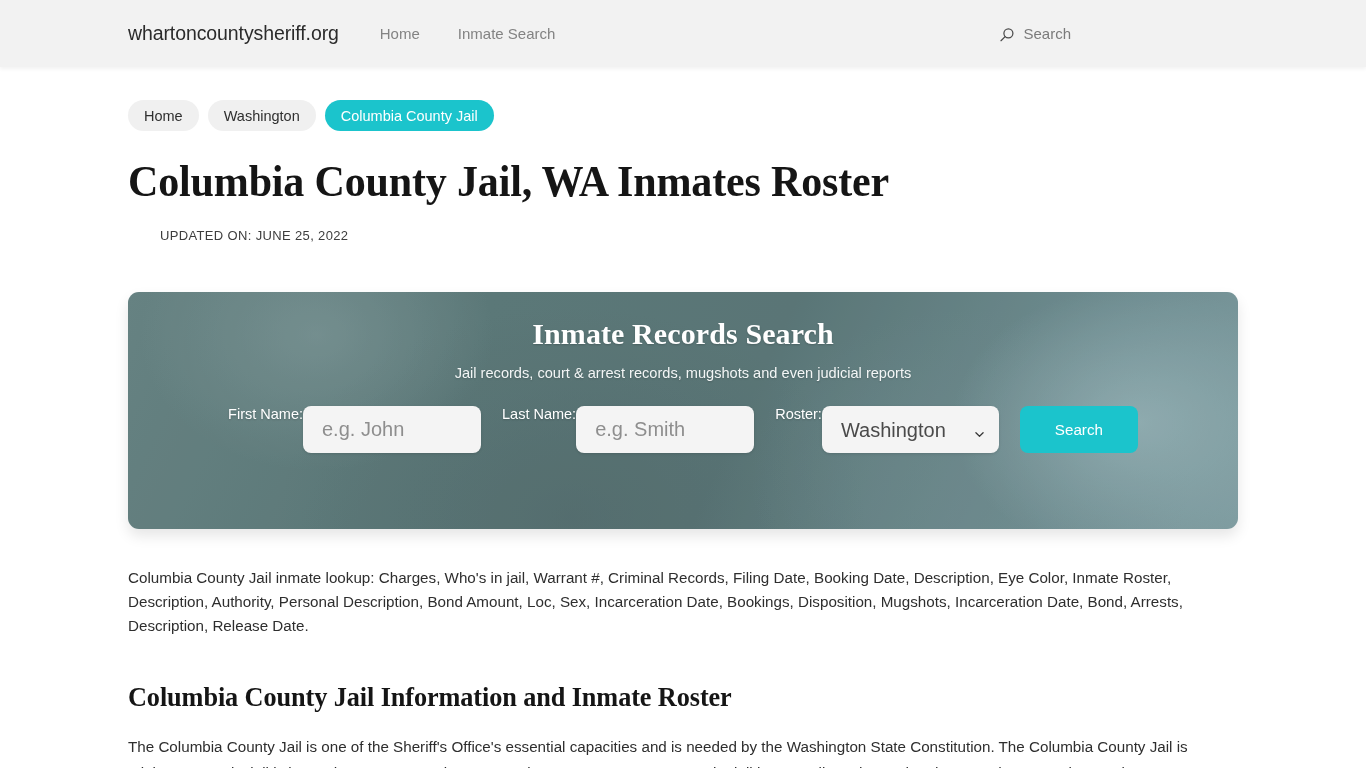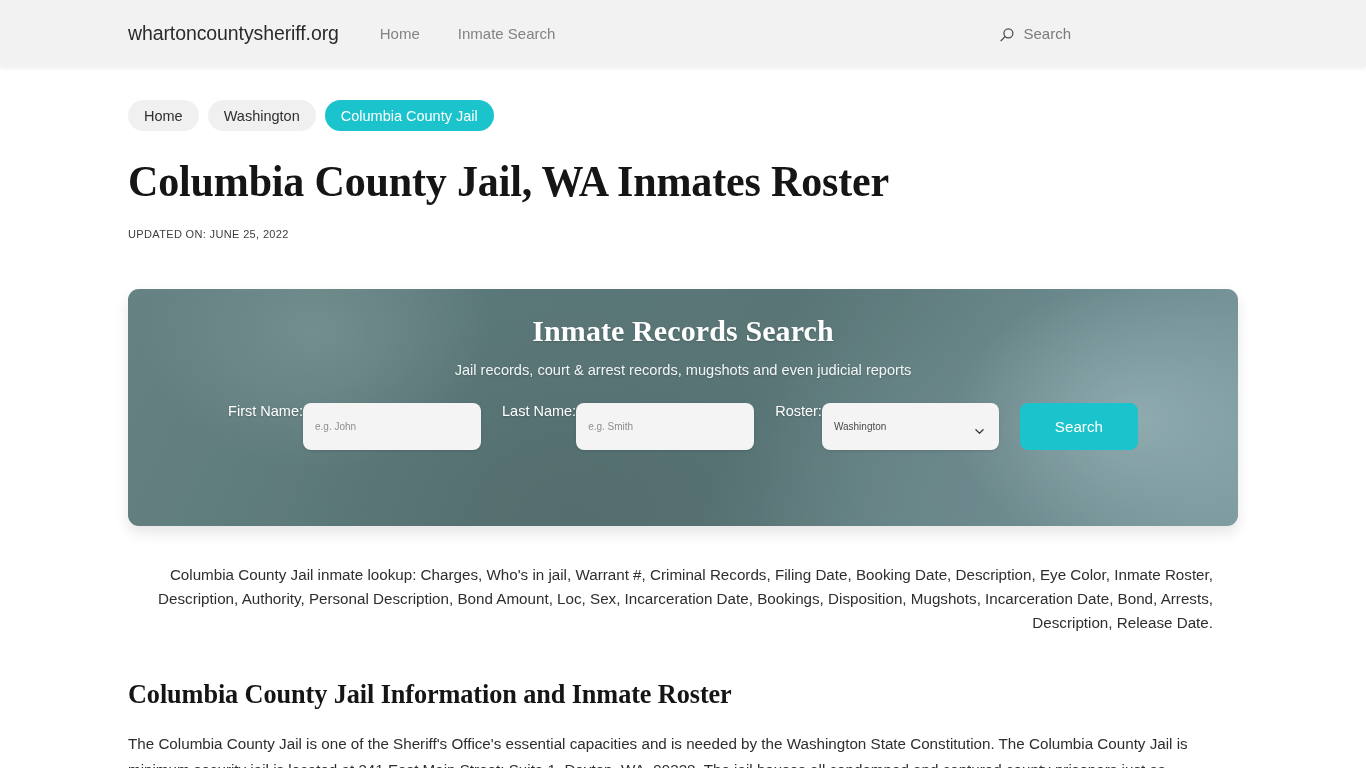--- a/index.html
+++ b/index.html
@@ -108,25 +108,26 @@
     font-size: 45px;
     line-height: 1.12;
     letter-spacing: -0.2px;
     color: #151515;
     transform: scaleX(0.935);
     transform-origin: left center;
     white-space: nowrap;
   }
   .updated {
     margin-top: 22px;
-    font-size: 11px;
+    font-size: 13px;
     letter-spacing: 0.35px;
     color: #3d3d3d;
     text-transform: uppercase;
     white-space: nowrap;
+    margin-left: 32px;
   }
 
   
   .hero-wrap {
     margin-top: 49px;
     position: relative;
   }
   .hero {
     position: relative;
     height: 237px;
@@ -183,23 +184,23 @@
     color: #ffffff;
     margin-bottom: 10px;
     text-shadow: 0 1px 2px rgba(0,0,0,0.2);
   }
   .fld {
     height: 47px;
     border: none;
     border-radius: 8px;
     background: #f4f4f4;
     font-family: "Liberation Sans", sans-serif;
-    font-size: 10px;
+    font-size: 20px;
     color: #4a4a4a;
-    padding: 0 12px;
+    padding: 0 19px;
     outline: none;
     box-shadow: 0 1px 3px rgba(0,0,0,0.12);
   }
   .fld::placeholder { color: #8e8e8e; }
   .fld.first, .fld.last { width: 178px; }
   .sel-wrap { position: relative; }
   .fld.state {
     width: 177px;
     appearance: none;
     -webkit-appearance: none;
@@ -227,21 +228,20 @@
     cursor: pointer;
   }
 
   
   .lead {
     margin-top: 37px;
     font-size: 15.2px;
     line-height: 24px;
     color: #2e2e2e;
     max-width: 1085px;
-    text-align: right;
   }
   h2.section-title {
     margin: 43px 0 0 0;
     font-family: "Liberation Serif", serif;
     font-weight: 700;
     font-size: 27.5px;
     color: #151515;
     letter-spacing: -0.1px;
     transform: scaleX(0.955);
     transform-origin: left center;

